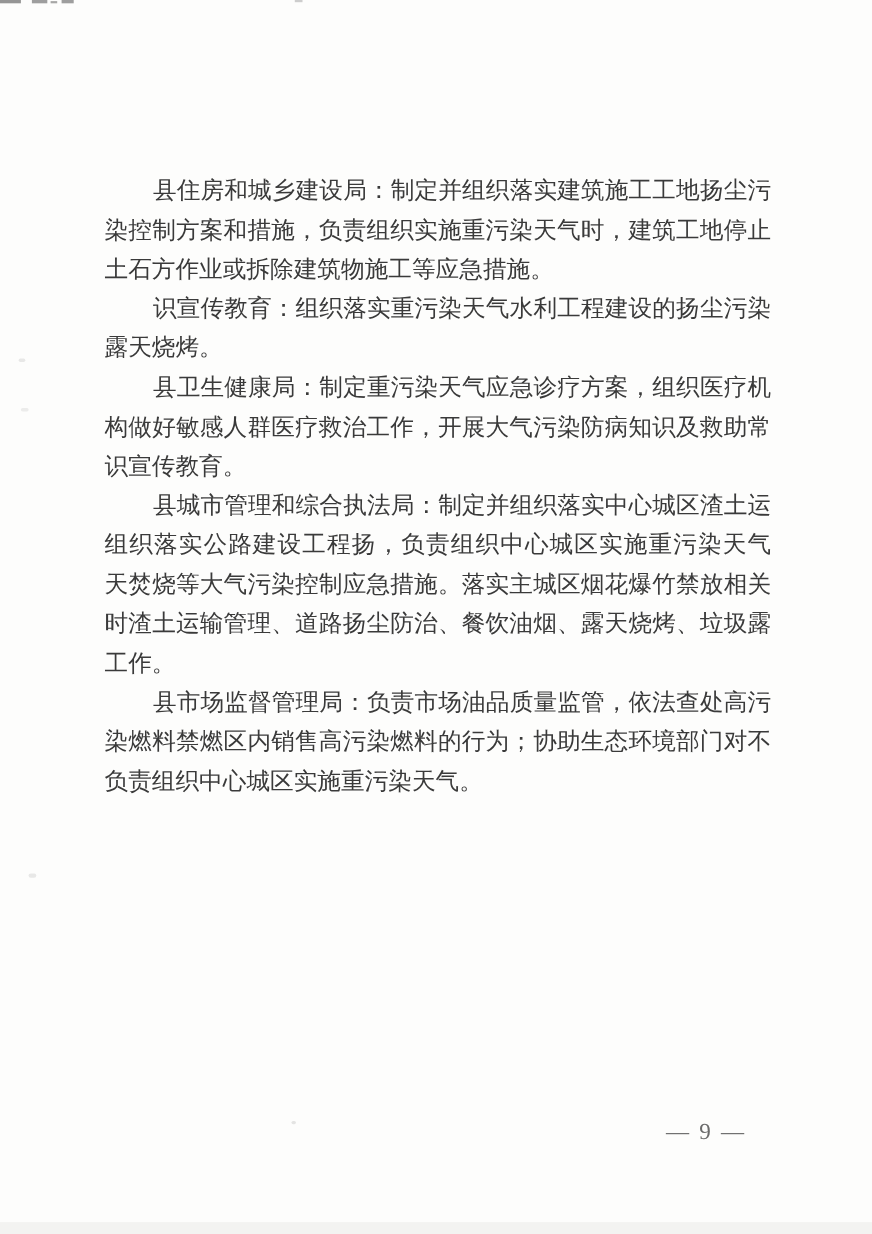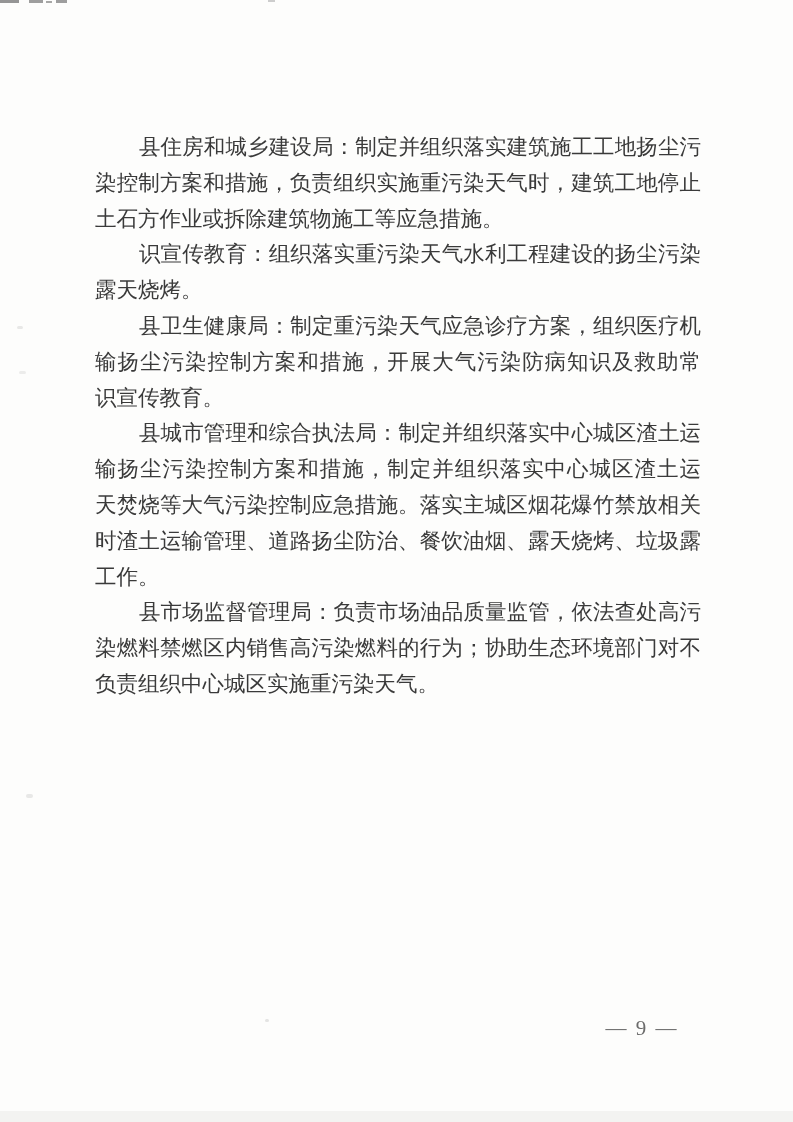--- a/index.html
+++ b/index.html
@@ -11,21 +11,21 @@
     position: relative;
     width: 793px;
     height: 1122px;
     background: #fdfdfc;
     overflow: hidden;
     font-family: "Liberation Serif", "DejaVu Serif", serif;
   }
   .text-block {
     position: absolute;
     left: 95px;
-    top: 130px;
+    top: 156px;
     width: 606px;
   }
   .paragraph {
     margin: 0;
     padding: 0;
   }
   .line {
     height: 35.8px;
     line-height: 35.8px;
     font-size: 21.5px;
@@ -99,26 +99,26 @@
         <div class="line first">县住房和城乡建设局：制定并组织落实建筑施工工地扬尘污</div>
         <div class="line">染控制方案和措施，负责组织实施重污染天气时，建筑工地停止</div>
         <div class="line last">土石方作业或拆除建筑物施工等应急措施。</div>
       </div>
       <div class="paragraph">
         <div class="line first">识宣传教育：组织落实重污染天气水利工程建设的扬尘污染控</div>
         <div class="line last">露天烧烤。</div>
       </div>
       <div class="paragraph">
         <div class="line first">县卫生健康局：制定重污染天气应急诊疗方案，组织医疗机</div>
-        <div class="line">输扬尘污染控制方案和措施，开展大气污染防病知识及救助常</div>
+        <div class="line">构做好敏感人群医疗救治工作，开展大气污染防病知识及救助常</div>
         <div class="line last">识宣传教育。</div>
       </div>
       <div class="paragraph">
         <div class="line first">县城市管理和综合执法局：制定并组织落实中心城区渣土运</div>
-        <div class="line">输扬尘污染控制方案和措施，制定并组织落实中心城区渣土运</div>
+        <div class="line">组织落实公路建设工程扬，负责组织中心城区实施重污染天气</div>
         <div class="line">天焚烧等大气污染控制应急措施。落实主城区烟花爆竹禁放相关</div>
         <div class="line">时渣土运输管理、道路扬尘防治、餐饮油烟、露天烧烤、垃圾露</div>
         <div class="line last">工作。</div>
       </div>
       <div class="paragraph">
         <div class="line first">县市场监督管理局：负责市场油品质量监管，依法查处高污</div>
         <div class="line">染燃料禁燃区内销售高污染燃料的行为；协助生态环境部门对不</div>
         <div class="line last">负责组织中心城区实施重污染天气。</div>
       </div>
     </div>

